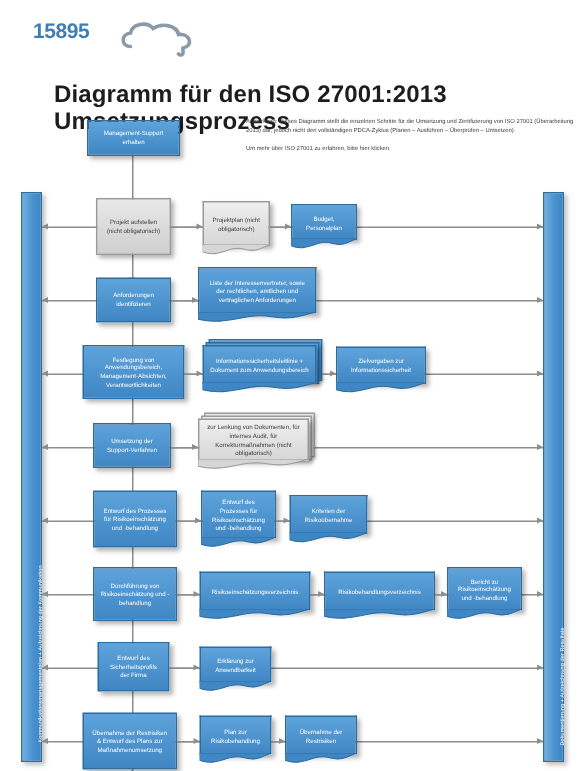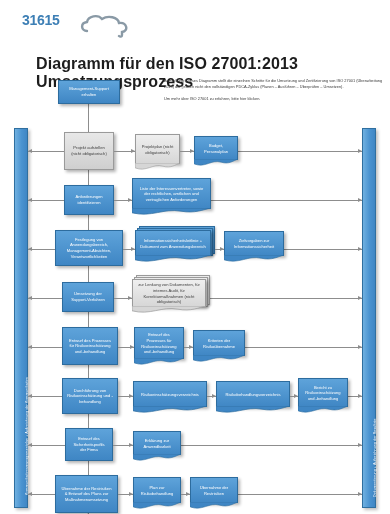--- a/index.html
+++ b/index.html
@@ -127,21 +127,21 @@
 
   .nlabel { pointer-events:none; }
 </style>
 </head>
 <body>
 
 <div id="logo">
   <svg class="cloud" viewBox="0 0 58 24">
     <path d="M8,17 C2,17 1,9 8,8 C9,2 19,0 23,5 C29,1 39,3 40,9 C48,8 50,17 43,18 L43,21 C43,23 41,23 40,22" fill="none" stroke="#8a9aa6" stroke-width="2.4" stroke-linecap="round"></path>
   </svg>
-  <div class="l27001">31615</div>
+  <div class="l27001">15895</div>
 </div>
 
 <div id="page-title">Diagramm für den ISO 27001:2013 Umsetzungsprozess</div>
 
 <div id="note">
   <p>Anmerkung: Dieses Diagramm stellt die einzelnen Schritte für die Umsetzung und Zertifizierung von ISO 27001 (Überarbeitung 2013) dar, jedoch nicht den vollständigen PDCA-Zyklus (Planen – Ausführen – Überprüfen – Umsetzen).</p>
   <p>Um mehr über ISO 27001 zu erfahren, bitte hier klicken.</p>
 </div>
 
 <div id="canvas">

